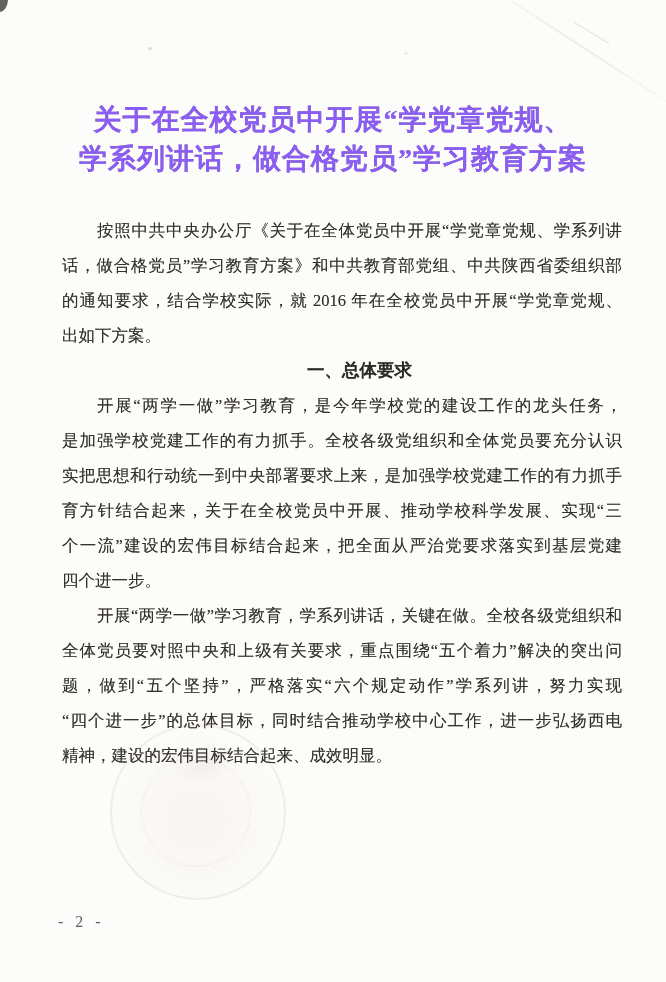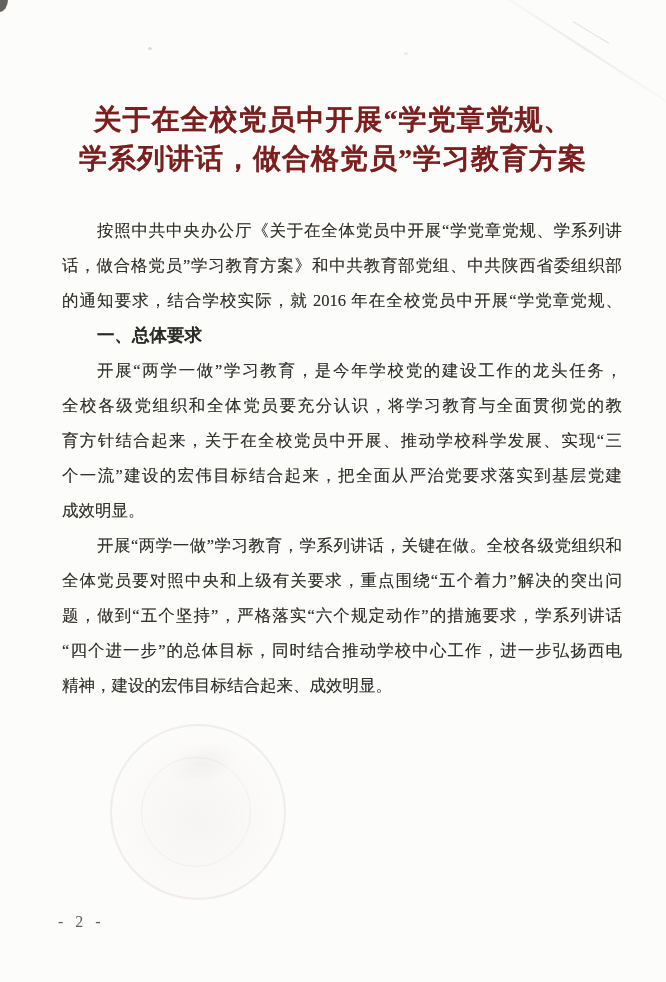--- a/index.html
+++ b/index.html
@@ -79,21 +79,21 @@
   
   .title-block {
     position: absolute;
     left: 0; top: 100px;
     width: 666px;
     text-align: center;
     font-weight: 700;
     font-size: 28px;
     line-height: 39px;
     letter-spacing: 1px;
-    color: #7f1d1d;
+    color: #8b5cf6;
     text-shadow: 0 0 .5px rgba(55,50,45,.55);
   }
 
   
   .text-block {
     position: absolute;
     left: 62px; top: 213px;
     width: 560px;
     color: #34312c;
     text-shadow: 0 0 .4px rgba(60,56,50,.5);
@@ -102,21 +102,21 @@
     height: 35px;
     line-height: 35px;
     font-size: 16.5px;
     white-space: normal;
   }
   .just {
     text-align: justify;
     text-align-last: justify;
     text-justify: inter-character;
   }
-  .ind { padding-left: 35px; }
+  .ind { padding-left: 35px; text-align: center; }
   .heading {
     font-family: "Liberation Sans", sans-serif;
     font-weight: 700;
     font-size: 17.5px;
     color: #2c2a25;
   }
 
   
   .page-number {
     position: absolute;
@@ -146,31 +146,33 @@
 
   <div class="title-block">
     <div class="tline">关于在全校党员中开展“学党章党规、</div>
     <div class="tline">学系列讲话，做合格党员”学习教育方案</div>
   </div>
 
   <div class="text-block">
     <div class="bl just ind">按照中共中央办公厅《关于在全体党员中开展“学党章党规、学系列讲</div>
     <div class="bl just">话，做合格党员”学习教育方案》和中共教育部党组、中共陕西省委组织部</div>
     <div class="bl just">的通知要求，结合学校实际，就 2016 年在全校党员中开展“学党章党规、</div>
+    <div class="bl">出如下方案。</div>
 
     <div class="bl heading ind">一、总体要求</div>
 
     <div class="bl just ind">开展“两学一做”学习教育，是今年学校党的建设工作的龙头任务，</div>
-    <div class="bl just">全校各级党组织和全体党员要充分认识，将学习教育与全面贯彻党的教</div>
+    <div class="bl just">是加强学校党建工作的有力抓手。全校各级党组织和全体党员要充分认识</div>
+    <div class="bl just">实把思想和行动统一到中央部署要求上来，是加强学校党建工作的有力抓手</div>
     <div class="bl just">育方针结合起来，关于在全校党员中开展、推动学校科学发展、实现“三</div>
     <div class="bl just">个一流”建设的宏伟目标结合起来，把全面从严治党要求落实到基层党建</div>
-    <div class="bl">成效明显。</div>
+    <div class="bl">四个进一步。</div>
 
     <div class="bl just ind">开展“两学一做”学习教育，学系列讲话，关键在做。全校各级党组织和</div>
     <div class="bl just">全体党员要对照中央和上级有关要求，重点围绕“五个着力”解决的突出问</div>
-    <div class="bl just">题，做到“五个坚持”，严格落实“六个规定动作”的措施要求，学系列讲话</div>
+    <div class="bl just">题，做到“五个坚持”，严格落实“六个规定动作”学系列讲，努力实现</div>
     <div class="bl just">“四个进一步”的总体目标，同时结合推动学校中心工作，进一步弘扬西电</div>
     <div class="bl">精神，建设的宏伟目标结合起来、成效明显。</div>
   </div>
 
   <div class="page-number">- 2 -</div>
 
 </div>
 
 </body></html>

